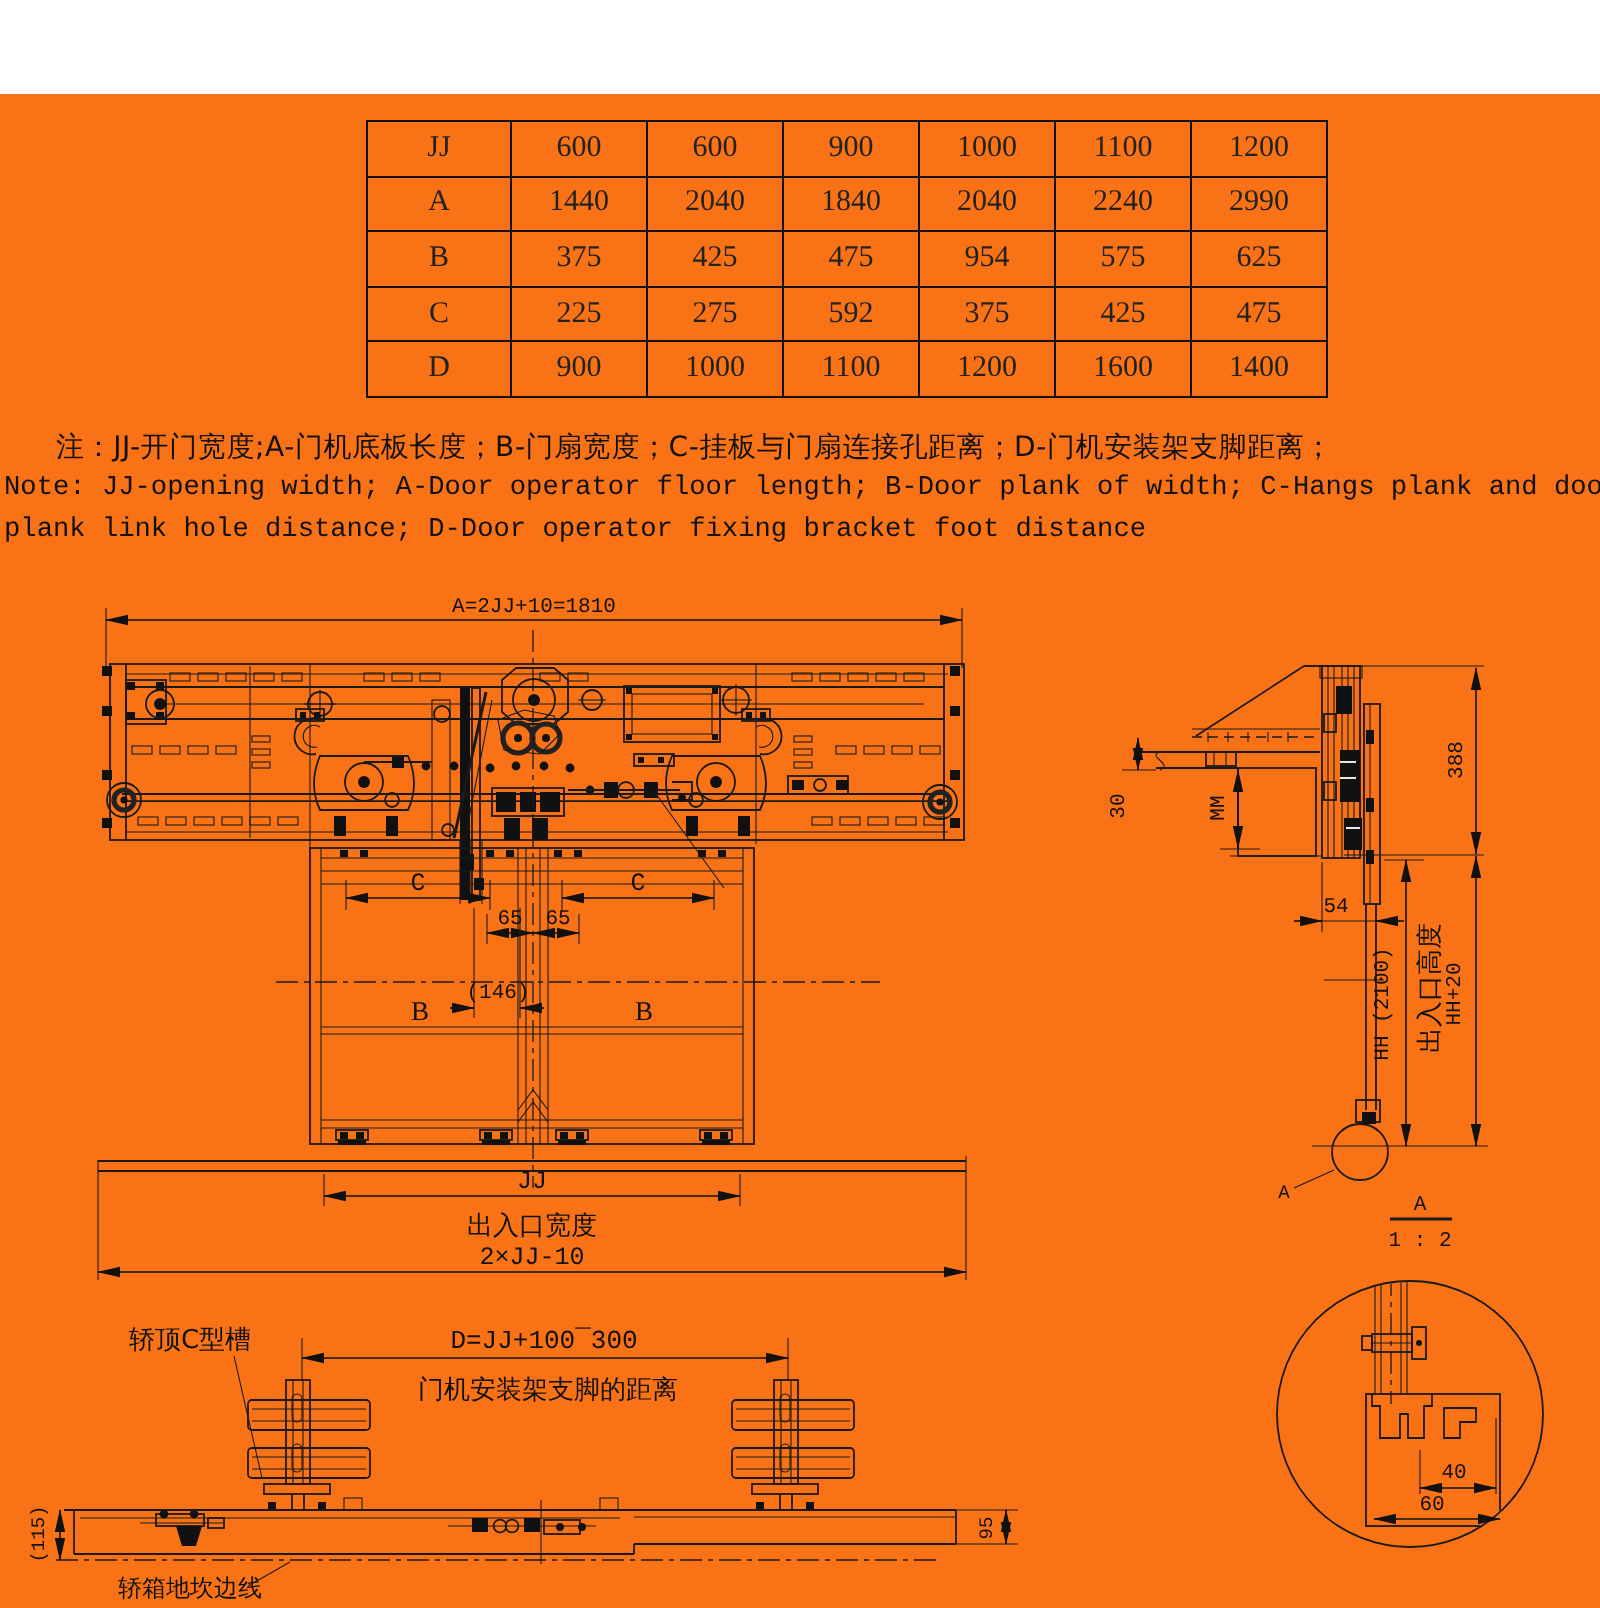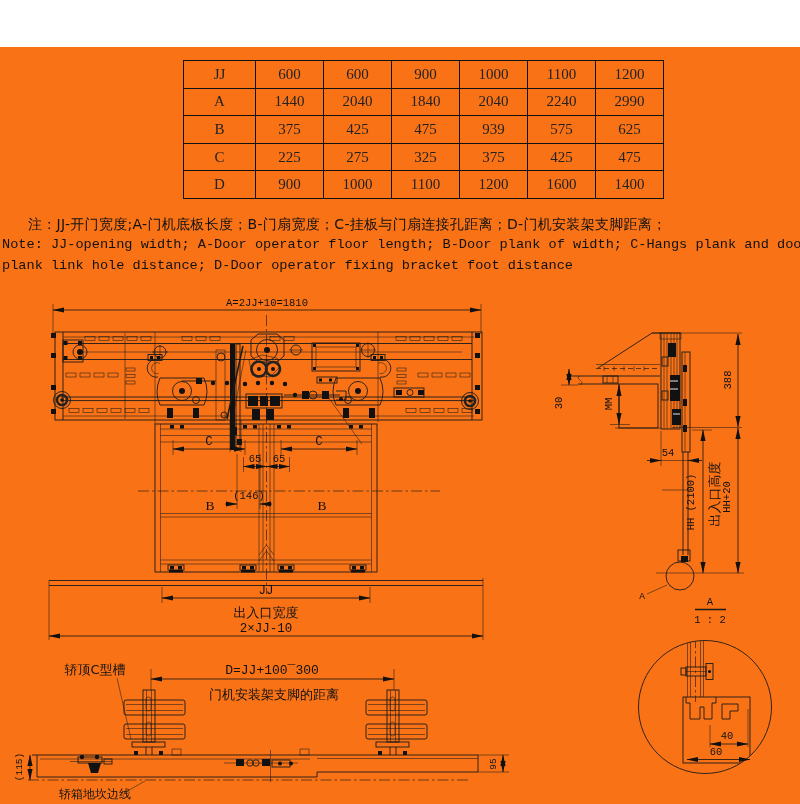--- a/index.html
+++ b/index.html
@@ -60,29 +60,29 @@
         <td>1840</td>
         <td>2040</td>
         <td>2240</td>
         <td>2990</td>
       </tr>
       <tr>
         <td class="c0">B</td>
         <td>375</td>
         <td>425</td>
         <td>475</td>
-        <td>939</td>
+        <td>954</td>
         <td>575</td>
         <td>625</td>
       </tr>
       <tr>
         <td class="c0">C</td>
         <td>225</td>
         <td>275</td>
-        <td>325</td>
+        <td>592</td>
         <td>375</td>
         <td>425</td>
         <td>475</td>
       </tr>
       <tr>
         <td class="c0">D</td>
         <td>900</td>
         <td>1000</td>
         <td>1100</td>
         <td>1200</td>

